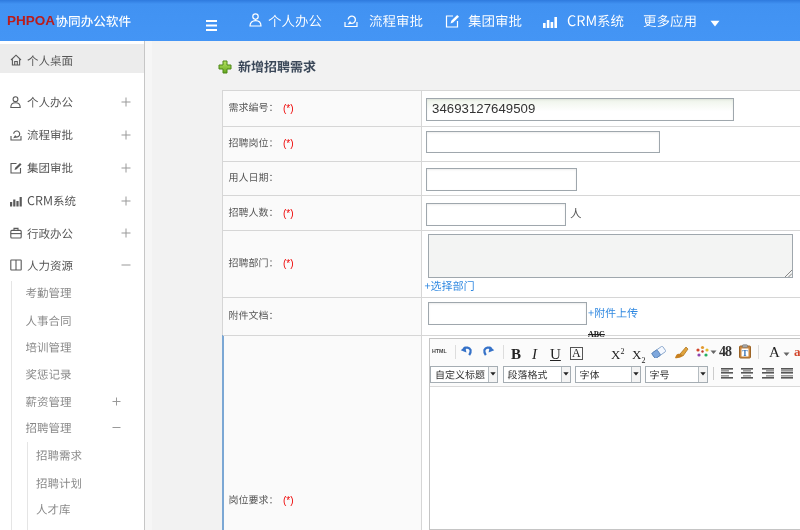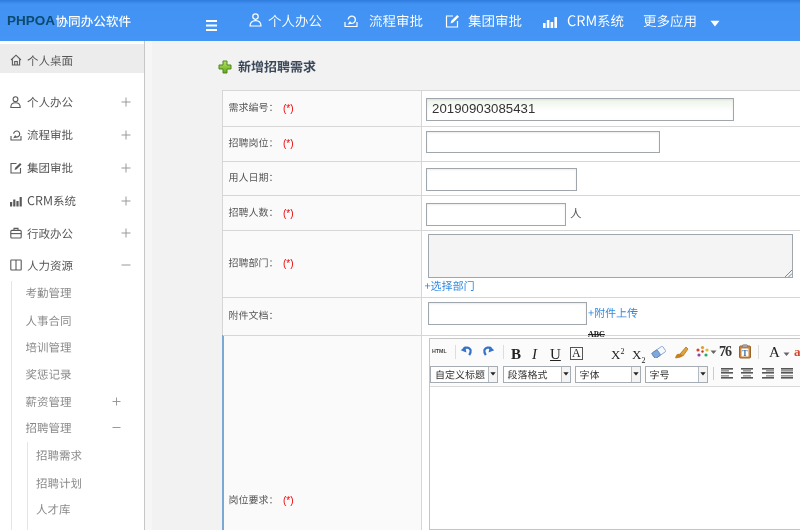--- a/index.html
+++ b/index.html
@@ -1,20 +1,20 @@
 <!DOCTYPE html>
 <html><head><meta charset="utf-8"><title>PHPOA</title>
 <style>
 *{margin:0;padding:0;}
 html,body{width:800px;height:530px;overflow:hidden;}
 body{position:relative;background:#f2f2f2;font-family:'Liberation Sans',sans-serif;}
 sup,sub{line-height:0;}
 </style></head><body>
 <div style="position:absolute;left:0;top:0;width:800px;height:41px;background:linear-gradient(to bottom,#2e7ade 0px,#4192f2 4px,#4495f5 41px);"></div>
-<span style="position:absolute;left:7px;top:12.5px;font:bold 13.5px 'Liberation Sans',sans-serif;color:#0c4a6e;">PHPOA</span>
+<span style="position:absolute;left:7px;top:12.5px;font:bold 13.5px 'Liberation Sans',sans-serif;color:#b91c1c;">PHPOA</span>
 <svg style="position:absolute;left:206px;top:19.5px" width="11" height="11" viewBox="0 0 11 11">
     <g fill="#fff">
       <rect y="0" width="11" height="2"></rect>
       <rect y="4.5" width="11" height="2"></rect>
       <rect y="9" width="11" height="2"></rect>
     </g>
   </svg>
 <svg style="position:absolute;left:249px;top:13px" width="13" height="14" viewBox="0 0 13 14">
     <g fill="none" stroke="#fff" stroke-width="1.2">
       <circle cx="6.5" cy="3.6" r="2.7"></circle>
@@ -159,21 +159,21 @@
 <div style="position:absolute;left:223px;top:195px;width:577px;height:1px;background:#d6d6d6;"></div>
 <div style="position:absolute;left:223px;top:230px;width:577px;height:1px;background:#d6d6d6;"></div>
 <div style="position:absolute;left:223px;top:296.5px;width:577px;height:1px;background:#d6d6d6;"></div>
 <div style="position:absolute;left:223px;top:334.5px;width:577px;height:1px;background:#d6d6d6;"></div>
 <span style="position:absolute;left:283px;top:102.5px;font:10px 'Liberation Sans',sans-serif;color:#e00;">(*)</span>
 <span style="position:absolute;left:283px;top:138px;font:10px 'Liberation Sans',sans-serif;color:#e00;">(*)</span>
 <span style="position:absolute;left:283px;top:207.5px;font:10px 'Liberation Sans',sans-serif;color:#e00;">(*)</span>
 <span style="position:absolute;left:283px;top:258px;font:10px 'Liberation Sans',sans-serif;color:#e00;">(*)</span>
 <span style="position:absolute;left:283px;top:495px;font:10px 'Liberation Sans',sans-serif;color:#e00;">(*)</span>
 <div style="position:absolute;left:426px;top:97.5px;width:308px;height:23px;background:#fff;border:1px solid #9fa7ad;box-sizing:border-box;box-shadow:inset 0 1px 2px rgba(0,0,0,0.08);background:linear-gradient(to bottom,#eef4ea,#fff 60%);"></div>
-<span style="position:absolute;left:432px;top:101px;font:13.2px 'Liberation Sans',sans-serif;color:#333;letter-spacing:0.05px;">20190903085431</span>
+<span style="position:absolute;left:432px;top:101px;font:13.2px 'Liberation Sans',sans-serif;color:#333;letter-spacing:0.05px;">34693127649509</span>
 <div style="position:absolute;left:426px;top:131px;width:234px;height:22px;background:#fff;border:1px solid #9fa7ad;box-sizing:border-box;box-shadow:inset 0 1px 2px rgba(0,0,0,0.08);"></div>
 <div style="position:absolute;left:426px;top:167.5px;width:151px;height:23px;background:#fff;border:1px solid #9fa7ad;box-sizing:border-box;box-shadow:inset 0 1px 2px rgba(0,0,0,0.08);"></div>
 <div style="position:absolute;left:426px;top:202.5px;width:140px;height:23px;background:#fff;border:1px solid #9fa7ad;box-sizing:border-box;box-shadow:inset 0 1px 2px rgba(0,0,0,0.08);"></div>
 <div style="position:absolute;left:428px;top:234px;width:365px;height:44px;background:#f3f4f3;border:1px solid #9fa7ad;box-sizing:border-box;"></div>
 <svg style="position:absolute;left:784px;top:269px" width="8" height="8" viewBox="0 0 8 8">
     <g stroke="#888" stroke-width="1">
       <path d="M8 1 L1 8"></path>
       <path d="M8 4.5 L4.5 8"></path>
     </g>
   </svg>
@@ -217,21 +217,21 @@
       <circle cx="3" cy="5" r="1.6" fill="#d2452b"></circle>
       <circle cx="12" cy="5" r="1.6" fill="#e3bb2e"></circle>
       <circle cx="4" cy="10" r="1.6" fill="#8e44ad"></circle>
       <circle cx="11" cy="10" r="1.6" fill="#27ae60"></circle>
       <circle cx="7.5" cy="6.5" r="1.2" fill="#c0392b"></circle>
     </g>
   </svg>
 <svg style="position:absolute;left:710px;top:350px" width="7" height="5" viewBox="0 0 7 5">
     <path d="M0.5 0.5 L3.5 4 L6.5 0.5 Z" fill="#666"></path>
   </svg>
-<span style="position:absolute;left:719px;top:344px;font:bold 14px 'Liberation Serif',serif;color:#333;letter-spacing:-1px;">76</span>
+<span style="position:absolute;left:719px;top:344px;font:bold 14px 'Liberation Serif',serif;color:#333;letter-spacing:-1px;">48</span>
 <svg style="position:absolute;left:738px;top:344px" width="14" height="15" viewBox="0 0 14 15">
     <rect x="1.5" y="2" width="11" height="12" rx="1" fill="#c9853d" stroke="#9c6426" stroke-width="1"></rect>
     <rect x="4.5" y="0.8" width="5" height="2.6" rx="0.8" fill="#aaa" stroke="#777" stroke-width="0.7"></rect>
     <rect x="3.5" y="4.5" width="7" height="8" fill="#fff"></rect>
     <text x="7" y="11.5" font-family="Liberation Serif" font-size="8" font-weight="bold" fill="#2e6bb0" text-anchor="middle">T</text>
   </svg>
 <span style="position:absolute;left:769px;top:344px;font:15px 'Liberation Serif',serif;color:#222;">A</span>
 <svg style="position:absolute;left:783px;top:352px" width="7" height="5" viewBox="0 0 7 5">
     <path d="M0.5 0.5 L3.5 4 L6.5 0.5 Z" fill="#666"></path>
   </svg>

